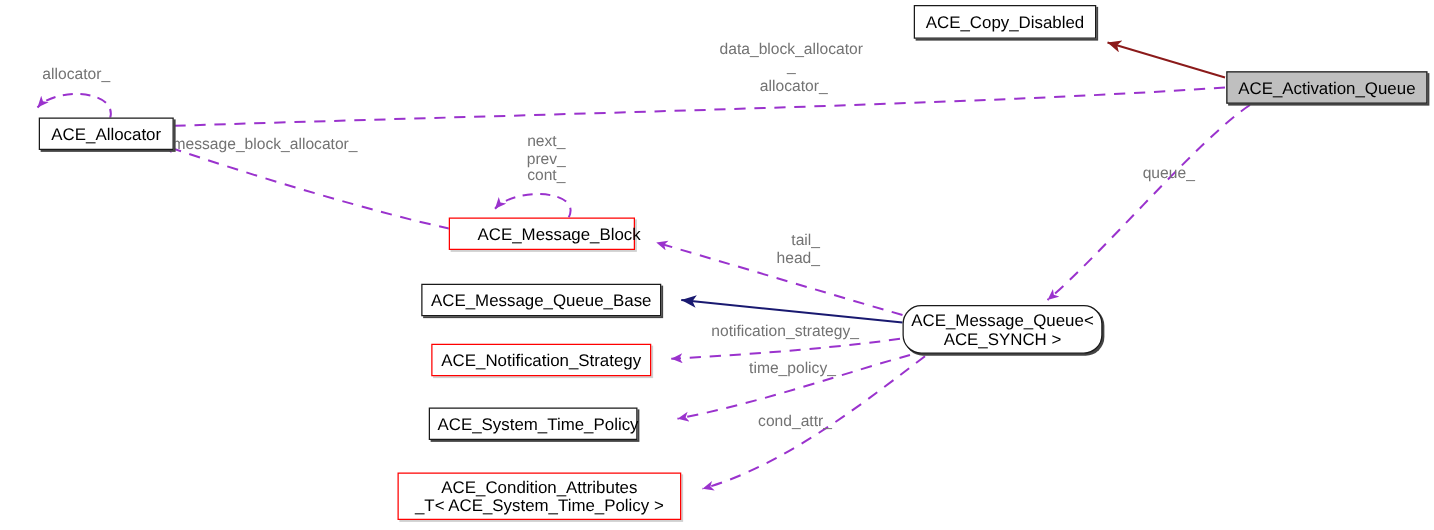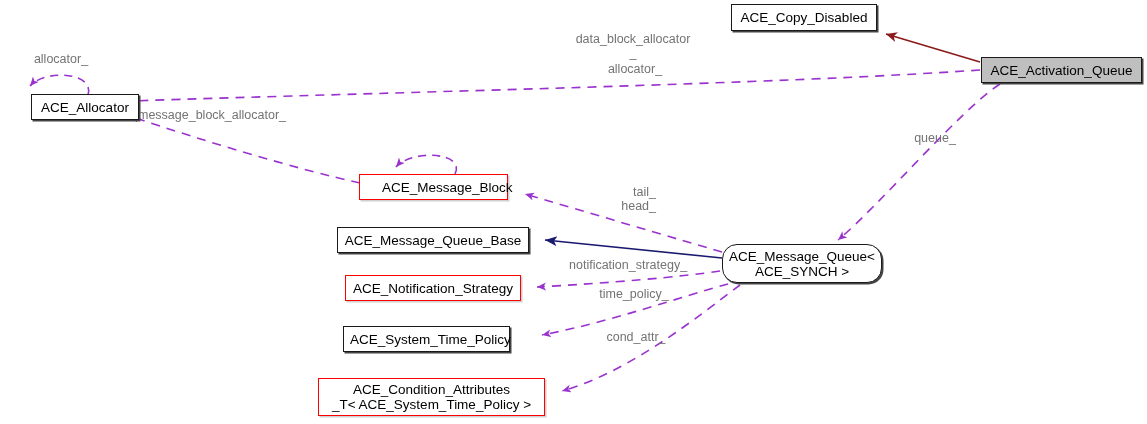--- a/index.html
+++ b/index.html
@@ -120,19 +120,22 @@
 ACE_SYNCH &gt;</span></div>
     <div class="node red" style="left: 345px; top: 275px; width: 176px; height: 26px;"><span class="label">ACE_Notification_Strategy</span></div>
     <div class="node black" style="left: 343px; top: 326px; width: 167px; height: 26px;"><span class="label">ACE_System_Time_Policy</span></div>
     <div class="node red" style="left: 318px; top: 378px; width: 227px; height: 38px;"><span class="label">ACE_Condition_Attributes
 _T&lt; ACE_System_Time_Policy &gt;</span></div>
     <div class="edge-label" style="left: 22px; top: 53px; width: 78px; text-align: center;">allocator_</div>
     <div class="edge-label" style="left: 566px; top: 33px; width: 134px; text-align: center;">data_block_allocator
 _</div>
     <div class="edge-label" style="left: 604px; top: 63px; width: 62px; text-align: center;">allocator_</div>
     <div class="edge-label" style="left: 138px; top: 109px; width: 160px; text-align: left;">message_block_allocator_</div>
+    <div class="edge-label" style="left: 408px; top: 107px; width: 58px; text-align: center;">next_
+prev_
+cont_</div>
     <div class="edge-label" style="left: 911px; top: 132px; width: 48px; text-align: center;">queue_</div>
     <div class="edge-label" style="left: 610px; top: 186px; width: 46px; text-align: right;">tail_
 head_</div>
     <div class="edge-label" style="left: 569px; top: 259px; width: 133px; text-align: left;">notification_strategy_</div>
     <div class="edge-label" style="left: 594px; top: 288px; width: 80px; text-align: center;">time_policy_</div>
     <div class="edge-label" style="left: 602px; top: 331px; width: 68px; text-align: center;">cond_attr_</div>
   </div>
 
 </body></html>

